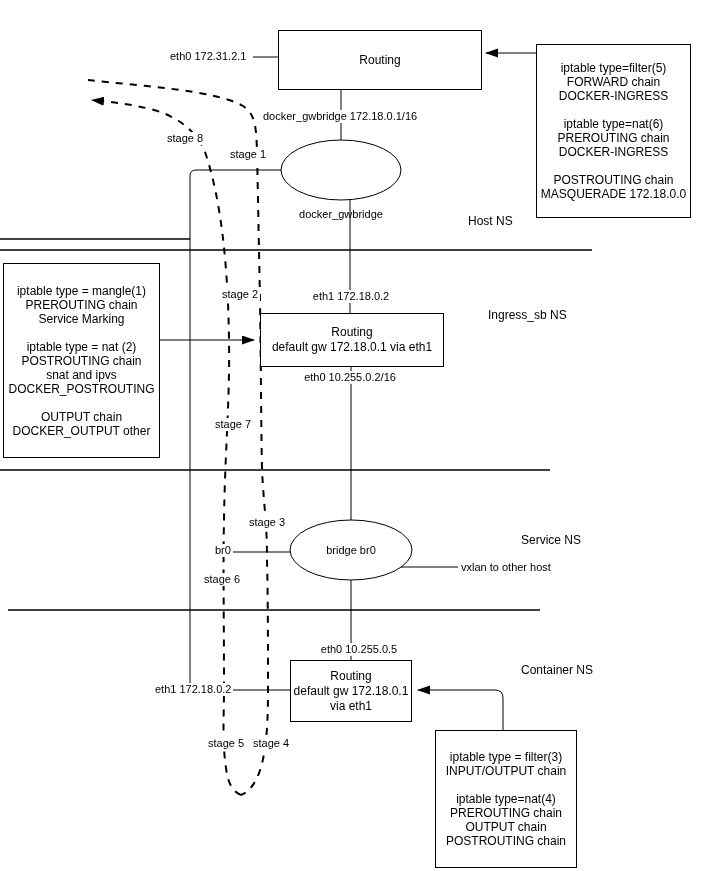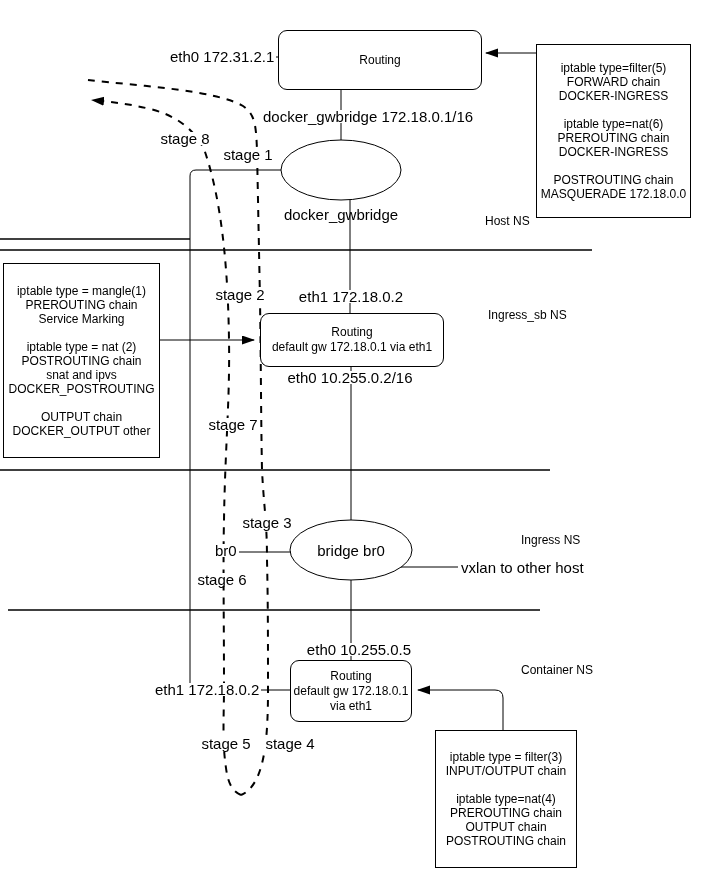--- a/index.html
+++ b/index.html
@@ -1,22 +1,22 @@
 <!DOCTYPE html>
 <html><head>
 <meta charset="utf-8">
 <style>
   html,body{margin:0;padding:0;background:#fff;}
   #canvas{position:relative;width:708px;height:871px;background:#fff;
           font-family:"Liberation Sans",sans-serif;color:#000;overflow:hidden;}
   #diagram-svg{position:absolute;left:0;top:0;z-index:1;}
-  .lbl{position:absolute;z-index:3;font-size:15px;line-height:13px;white-space:nowrap;background:#fff;padding:0 2px;}
+  .lbl{position:absolute;z-index:3;font-size:11px;line-height:13px;white-space:nowrap;background:#fff;padding:0 2px;}
   .lbl.nobg{background:transparent;}
   .ctr{transform:translateX(-50%);}
-  .rbox{position:absolute;z-index:2;border:1px solid #000;border-radius:9px;background:#fff;
+  .rbox{position:absolute;z-index:2;border:1px solid #000;border-radius:0;background:#fff;
         display:flex;flex-direction:column;justify-content:center;align-items:center;
         font-size:12px;line-height:15px;text-align:center;}
   .ibox{position:absolute;z-index:2;border:1px solid #000;background:#fff;
         display:flex;flex-direction:column;justify-content:center;align-items:center;
         font-size:12px;line-height:14px;text-align:center;}
   .iline{min-height:14px;white-space:nowrap;}
   .ns{position:absolute;z-index:3;font-size:12px;white-space:nowrap;}
 </style>
 </head>
 <body>
@@ -114,36 +114,36 @@
   <div class="ibox" style="left:435px;top:730px;width:140px;height:136px;">
     <div class="iline">iptable type = filter(3)</div>
     <div class="iline">INPUT/OUTPUT chain</div>
     <div class="iline"></div>
     <div class="iline">iptable type=nat(4)</div>
     <div class="iline">PREROUTING chain</div>
     <div class="iline">OUTPUT chain</div>
     <div class="iline">POSTROUTING chain</div>
   </div>
 
-  <div class="ns" style="left:485px;top:214px;">Host NS</div>
+  <div class="ns" style="left:468px;top:214px;">Host NS</div>
   <div class="ns" style="left:488px;top:308px;">Ingress_sb NS</div>
-  <div class="ns" style="left:521px;top:533px;">Ingress NS</div>
+  <div class="ns" style="left:521px;top:533px;">Service NS</div>
   <div class="ns" style="left:521px;top:663px;">Container NS</div>
 
   <div class="lbl" style="left:168px;top:50px;">eth0 172.31.2.1</div>
   <div class="lbl" style="left:261px;top:110px;">docker_gwbridge 172.18.0.1/16</div>
   <div class="lbl ctr" style="left:351px;top:290px;">eth1 172.18.0.2</div>
   <div class="lbl ctr" style="left:350px;top:371px;">eth0 10.255.0.2/16</div>
   <div class="lbl" style="left:213px;top:544px;">br0</div>
   <div class="lbl nobg" style="left:459px;top:561px;">vxlan to other host</div>
   <div class="lbl ctr" style="left:352px;top:643px;margin-left:7px;">eth0 10.255.0.5</div>
   <div class="lbl" style="left:153px;top:683px;">eth1 172.18.0.2</div>
 
   <div class="lbl ctr" style="left:248px;top:148px;">stage 1</div>
   <div class="lbl ctr" style="left:240px;top:288px;">stage 2</div>
   <div class="lbl ctr" style="left:267px;top:516px;">stage 3</div>
-  <div class="lbl ctr" style="left:271px;top:737px;margin-left:19px;">stage 4</div>
+  <div class="lbl ctr" style="left:271px;top:737px;">stage 4</div>
   <div class="lbl ctr" style="left:226px;top:737px;">stage 5</div>
   <div class="lbl ctr" style="left:222px;top:573px;">stage 6</div>
   <div class="lbl ctr" style="left:233px;top:418px;">stage 7</div>
   <div class="lbl ctr" style="left:185px;top:132px;">stage 8</div>
 
 </div>
 
 </body></html>

